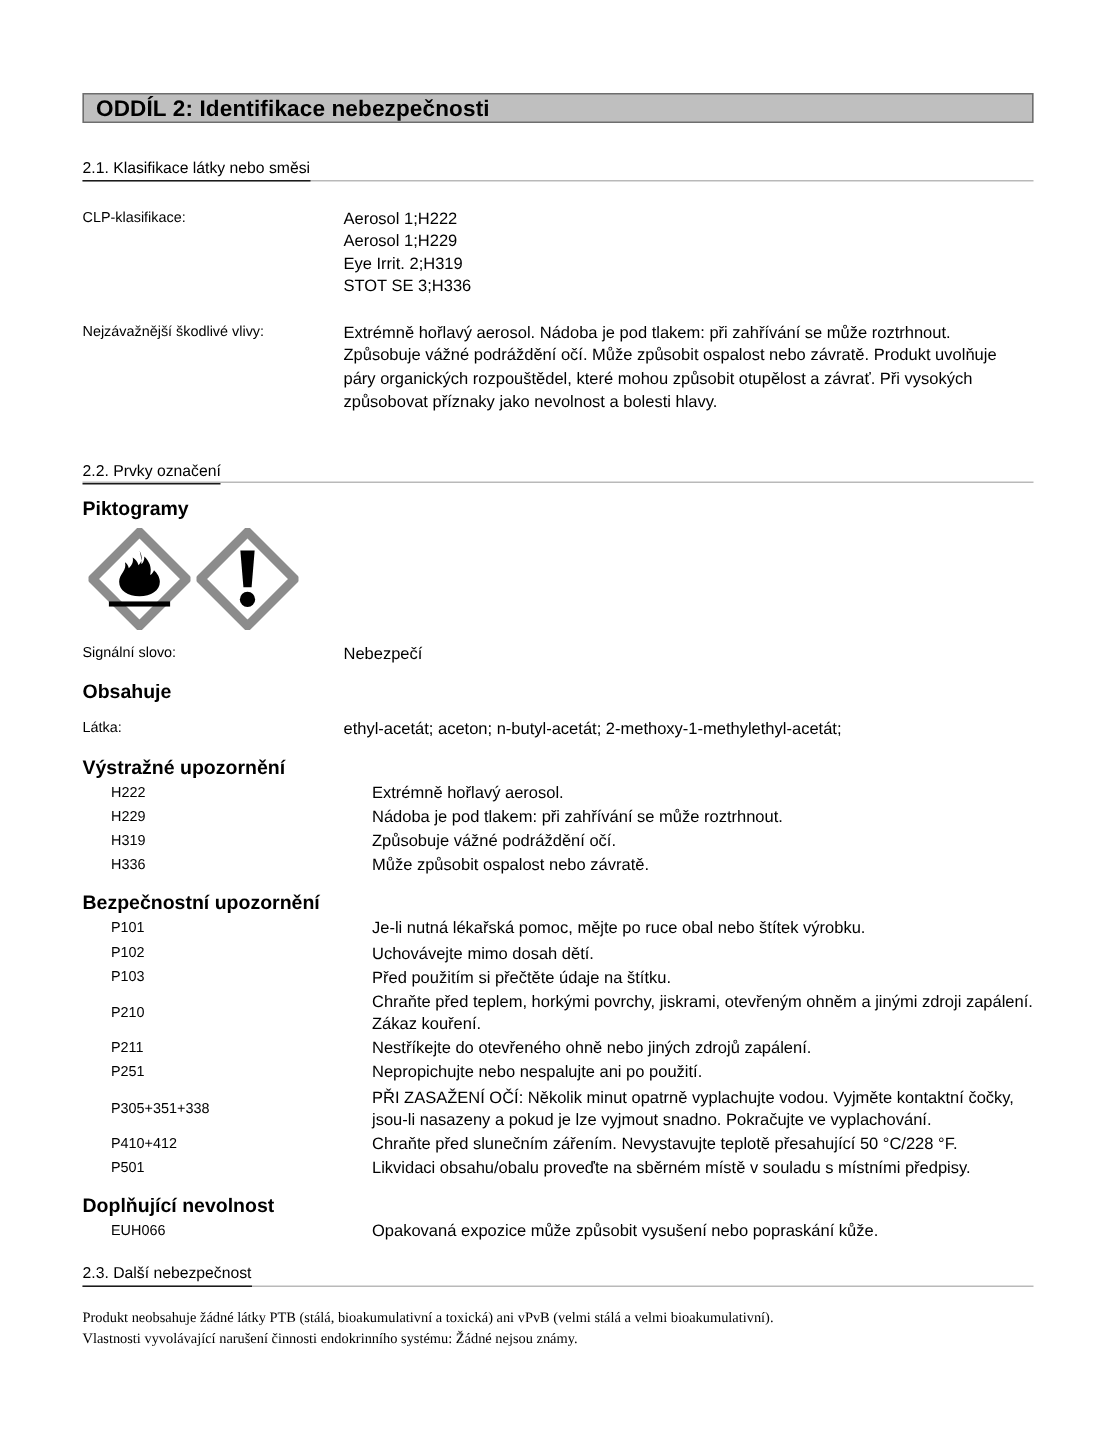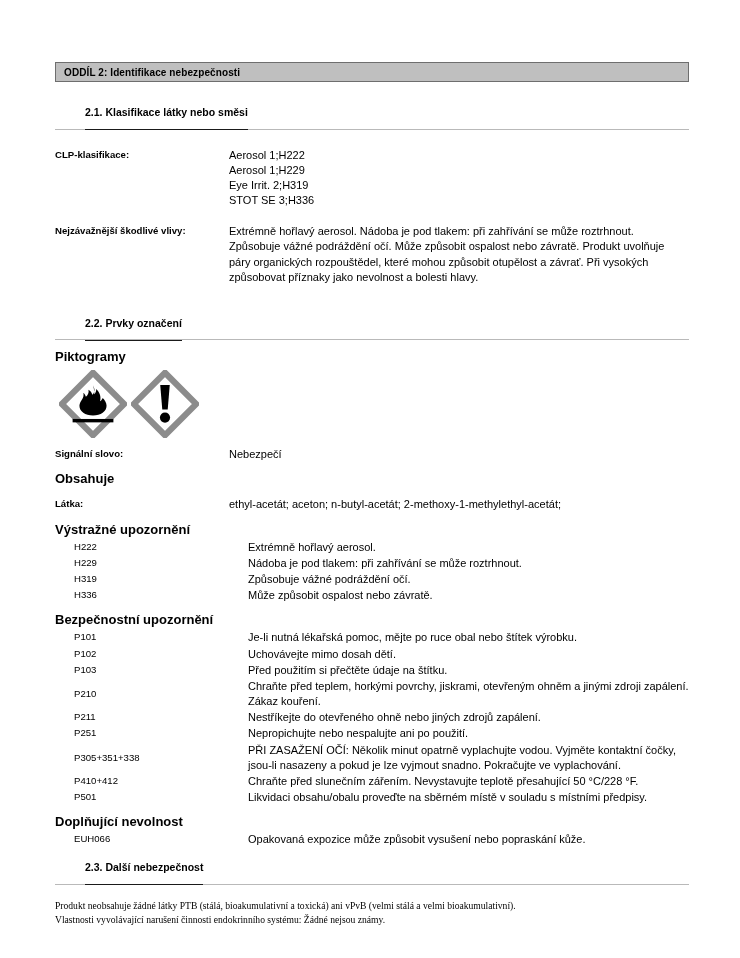--- a/index.html
+++ b/index.html
@@ -29,40 +29,39 @@
     width: 634px;
   }
 
   
   .section-bar {
     border: 1px solid #6e6e6e;
     background: #bfbfbf;
     height: 20px;
     line-height: 20px;
     padding: 0 0 0 8px;
-    font-size: 10px;
+    font-size: 15px;
     font-weight: bold;
     letter-spacing: 0.1px;
     box-sizing: border-box;
     margin-bottom: 20px;
   }
 
   
   .subsection {
     margin-top: 0;
   }
   .subsection-title {
     font-size: 10.5px;
-    font-weight: bold;
-    padding-bottom: 11px;
+    font-weight: normal;
+    padding-bottom: 2px;
     display: inline-block;
     border-bottom: 1.6px solid #1a1a1a;
     position: relative;
     z-index: 2;
-    margin-left: 30px;
   }
   .subsection-rule {
     border-bottom: 1px solid #b9b9b9;
     margin-top: -1.5px;
     margin-bottom: 9px;
     height: 0;
   }
 
   
   .block-title {
@@ -75,21 +74,21 @@
   
   .row {
     display: flex;
     align-items: flex-start;
     margin-bottom: 2px;
   }
   .row .lbl {
     width: 174px;
     flex: 0 0 174px;
     font-size: 9.6px;
-    font-weight: bold;
+    font-weight: normal;
     line-height: 1.38;
   }
   .row .lbl.norm { font-weight: normal; }
   .row .val {
     flex: 1;
     font-size: 11px;
     line-height: 1.38;
   }
   .row .val .ln { display: block; }
 

